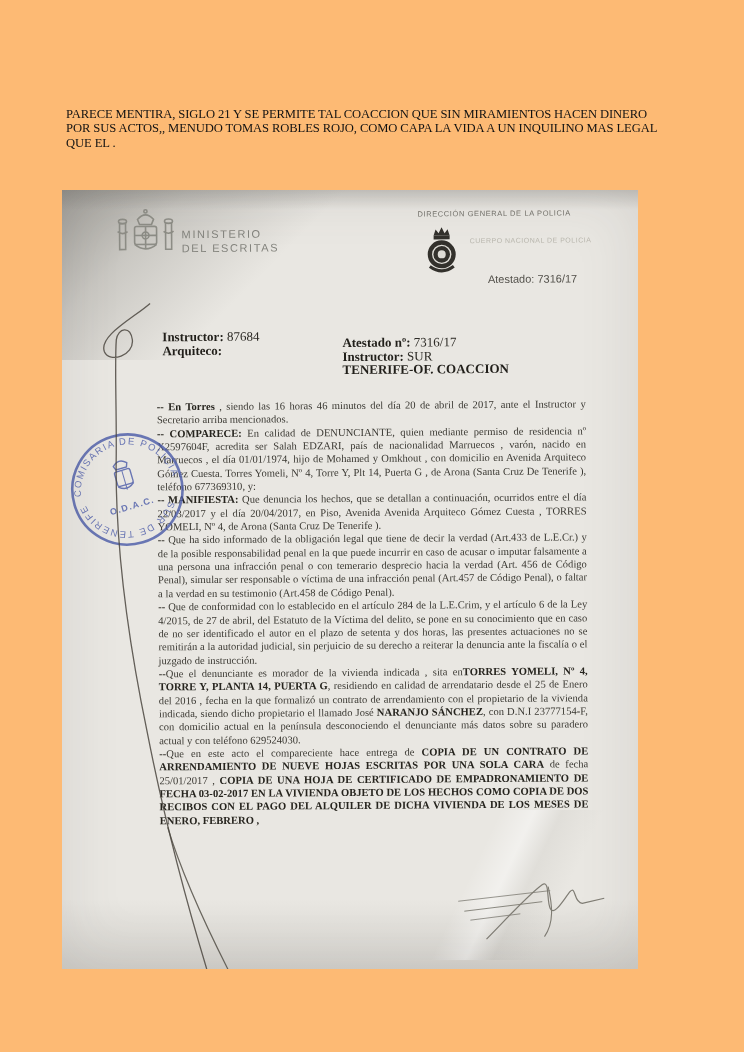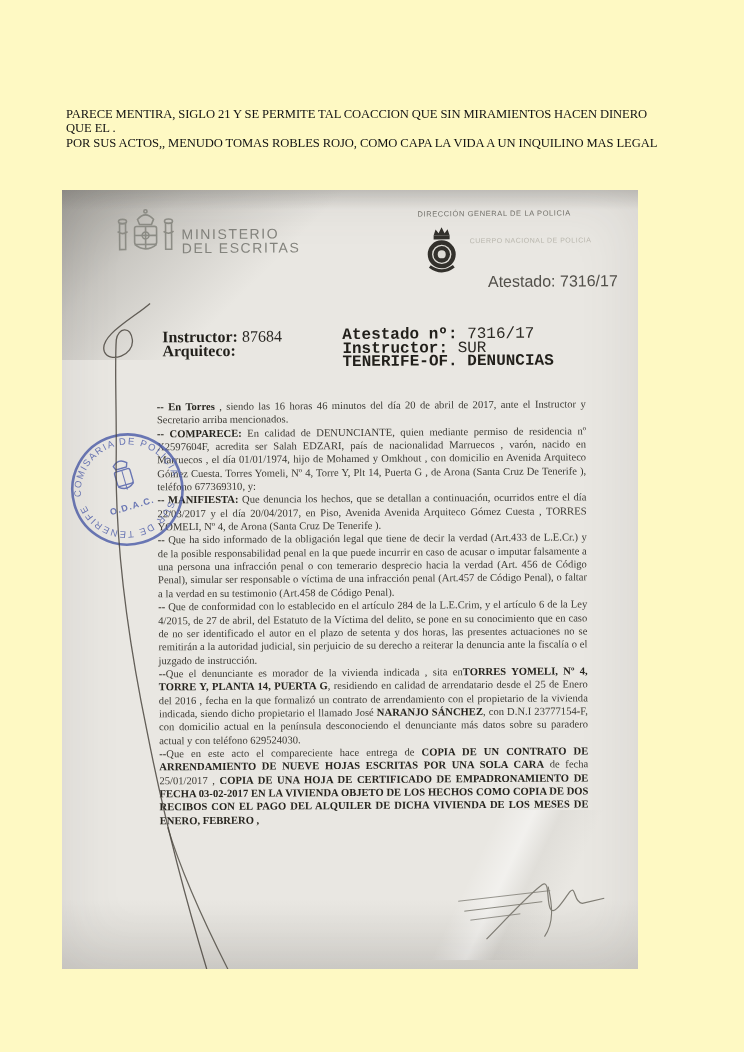--- a/index.html
+++ b/index.html
@@ -1,68 +1,68 @@
 <!DOCTYPE html>
 <html><head>
 <meta charset="utf-8">
 <style>
   html,body{margin:0;padding:0;background:#ffffff;}
-  .page{position:relative;width:744px;height:1052px;background:#fef9c3;overflow:hidden;
+  .page{position:relative;width:744px;height:1052px;background:#fdba74;overflow:hidden;
         font-family:"Liberation Serif",serif;}
   
   .note{position:absolute;left:66px;top:107px;width:630px;font-size:12.6px;line-height:14.4px;
         color:#121212;letter-spacing:-0.1px;}
   
   .photo{position:absolute;left:62px;top:190px;width:576px;height:779px;background:#e9e7e2;overflow:hidden;}
   .photo::after{content:"";position:absolute;inset:0;box-shadow:inset 0 0 60px rgba(90,88,82,.14);pointer-events:none;}
   .shadow-tl{position:absolute;left:0;top:0;width:290px;height:170px;
              background:linear-gradient(135deg,rgba(98,96,90,.55) 0%,rgba(120,118,112,.28) 28%,rgba(120,118,112,0) 62%);}
   .shadow-top{position:absolute;left:0;top:0;width:100%;height:20px;
               background:linear-gradient(to bottom,rgba(110,108,102,.28),rgba(110,108,102,0));}
   .shadow-bottom{position:absolute;left:0;bottom:0;width:100%;height:70px;
                  background:linear-gradient(to top,rgba(135,133,127,.22),rgba(135,133,127,0));}
   .crease{position:absolute;left:300px;top:620px;width:276px;height:150px;
           background:linear-gradient(115deg,rgba(255,255,255,0) 40%,rgba(255,255,255,.4) 50%,rgba(160,158,152,.12) 58%,rgba(160,158,152,0) 70%);}
   .photo-inner{position:absolute;inset:0;transform:rotate(-0.4deg);}
   
   .coat{position:absolute;left:52px;top:16px;}
   .ministry{position:absolute;left:122px;top:36px;font-family:"Liberation Sans",sans-serif;
-            font-size:14px;line-height:14px;letter-spacing:1.6px;color:#83837d;}
+            font-size:11px;line-height:14px;letter-spacing:1.6px;color:#83837d;}
   .dgp{position:absolute;left:358px;top:20px;font-family:"Liberation Sans",sans-serif;
        font-size:7.5px;letter-spacing:.6px;color:#73716a;}
   .badge{position:absolute;left:362px;top:36px;}
   .cnp{position:absolute;left:410px;top:48px;font-family:"Liberation Sans",sans-serif;
        font-size:7px;letter-spacing:.5px;color:#b9b7ae;}
   .atestado-top{position:absolute;left:428px;top:84px;font-family:"Liberation Sans",sans-serif;
-                font-size:16px;color:#52504a;}
+                font-size:11px;color:#52504a;}
   
-  .case-col{position:absolute;font-size:16px;line-height:13.6px;color:#2c2a25;}
+  .case-col{position:absolute;font-size:13px;line-height:13.6px;color:#2c2a25;}
   .case-col b{color:#211f1a;}
   .case-col1{left:102px;top:139px;}
-  .case-col2{left:282px;top:139px;font-family:Liberation Mono, monospace;}
+  .case-col2{left:282px;top:146px;}
   
   .bodytext{position:absolute;left:96px;top:209px;width:429px;font-size:10.6px;line-height:13.35px;
             color:#3a3832;text-align:justify;}
   .bodytext p{margin:0;}
   .bseg{font-weight:bold;color:#26241e;}
   
   .stamp{position:absolute;left:6px;top:238px;width:120px;height:120px;transform:rotate(-16deg);opacity:.8;}
   
   .penscrawl{position:absolute;inset:0;pointer-events:none;}
   .sig{position:absolute;left:388px;top:686px;pointer-events:none;}
 </style>
 </head>
 <body>
 
 <div class="page">
 
   <div class="note">
     <div>PARECE MENTIRA, SIGLO 21 Y SE PERMITE TAL COACCION QUE SIN MIRAMIENTOS HACEN DINERO</div>
+    <div>POR SUS ACTOS,, MENUDO TOMAS ROBLES ROJO, COMO CAPA LA VIDA A UN INQUILINO MAS LEGAL</div>
     <div>QUE EL .</div>
-    <div>POR SUS ACTOS,, MENUDO TOMAS ROBLES ROJO, COMO CAPA LA VIDA A UN INQUILINO MAS LEGAL</div>
   </div>
 
   <div class="photo">
     <div class="shadow-tl"></div>
     <div class="shadow-top"></div>
     <div class="shadow-bottom"></div>
     <div class="crease"></div>
 
     <div class="photo-inner">
 
@@ -102,21 +102,21 @@
       <div class="cnp">CUERPO NACIONAL DE POLICIA</div>
       <div class="atestado-top">Atestado: 7316/17</div>
 
       <div class="case-col case-col1">
         <div><b>Instructor:</b> <span>87684</span></div>
         <div><b>Arquiteco:</b></div>
       </div>
       <div class="case-col case-col2">
         <div><b>Atestado nº:</b> <span>7316/17</span></div>
         <div><b>Instructor:</b> <span>SUR</span></div>
-        <div><b>TENERIFE-OF. DENUNCIAS</b></div>
+        <div><b>TENERIFE-OF. COACCION</b></div>
       </div>
 
       <div class="bodytext" id="paragraphs">
           <p><span class="bseg">-- En Torres</span><span> , siendo las 16 horas 46 minutos del día 20 de abril de 2017, ante el Instructor y Secretario arriba mencionados.</span></p>
           <p><span class="bseg">-- COMPARECE:</span><span> En calidad de DENUNCIANTE, quien mediante permiso de residencia nº X2597604F, acredita ser Salah EDZARI, país de nacionalidad Marruecos , varón, nacido en Marruecos , el día 01/01/1974, hijo de Mohamed y Omkhout , con domicilio en Avenida Arquiteco Gómez Cuesta. Torres Yomeli, Nº 4, Torre Y, Plt 14, Puerta G , de Arona  (Santa Cruz De Tenerife ), teléfono 677369310, y:</span></p>
           <p><span class="bseg">-- MANIFIESTA:</span><span> Que  denuncia los hechos, que se detallan a continuación, ocurridos  entre el día 22/03/2017 y el día 20/04/2017, en Piso, Avenida  Avenida Arquiteco Gómez Cuesta , TORRES YOMELI, Nº 4, de Arona  (Santa Cruz De Tenerife ).</span></p>
           <p><span>-- Que ha sido informado de la obligación legal que tiene de decir la verdad (Art.433 de L.E.Cr.) y de la posible responsabilidad penal en la que puede incurrir en caso de acusar o imputar falsamente a una persona una infracción penal o con temerario desprecio hacia la verdad (Art. 456 de Código Penal), simular ser responsable o víctima de una infracción penal (Art.457 de Código Penal), o faltar a la verdad en su testimonio (Art.458 de Código Penal).</span></p>
           <p><span>-- Que de conformidad con lo establecido en el artículo 284 de la L.E.Crim, y el artículo 6 de la Ley 4/2015, de 27 de abril, del Estatuto de la Víctima del delito, se pone en su conocimiento que en caso de no ser identificado el autor en el plazo de setenta y dos horas, las presentes actuaciones no se remitirán a la autoridad judicial, sin perjuicio de su derecho a reiterar la denuncia ante la fiscalía o el juzgado de instrucción.</span></p>
           <p><span>--Que el denunciante es morador de la vivienda indicada , sita en</span><span class="bseg">TORRES YOMELI, Nº 4, TORRE Y, PLANTA 14, PUERTA G</span><span>, residiendo  en calidad de arrendatario desde el 25 de Enero del 2016 , fecha en la que formalizó un contrato de arrendamiento con el propietario de la vivienda indicada, siendo dicho propietario el llamado José </span><span class="bseg">NARANJO SÁNCHEZ</span><span>, con D.N.I 23777154-F, con domicilio actual en la península desconociendo el denunciante más datos sobre su paradero actual y con teléfono 629524030.</span></p>
           <p><span>--Que en este acto el compareciente hace entrega de </span><span class="bseg">COPIA DE UN CONTRATO DE ARRENDAMIENTO DE NUEVE HOJAS ESCRITAS POR UNA SOLA CARA</span><span> de fecha 25/01/2017 , </span><span class="bseg">COPIA DE UNA HOJA DE CERTIFICADO DE EMPADRONAMIENTO DE FECHA 03-02-2017 EN LA VIVIENDA OBJETO DE LOS HECHOS COMO COPIA DE DOS RECIBOS CON EL PAGO DEL ALQUILER DE DICHA VIVIENDA DE LOS MESES DE ENERO, FEBRERO ,</span></p>

